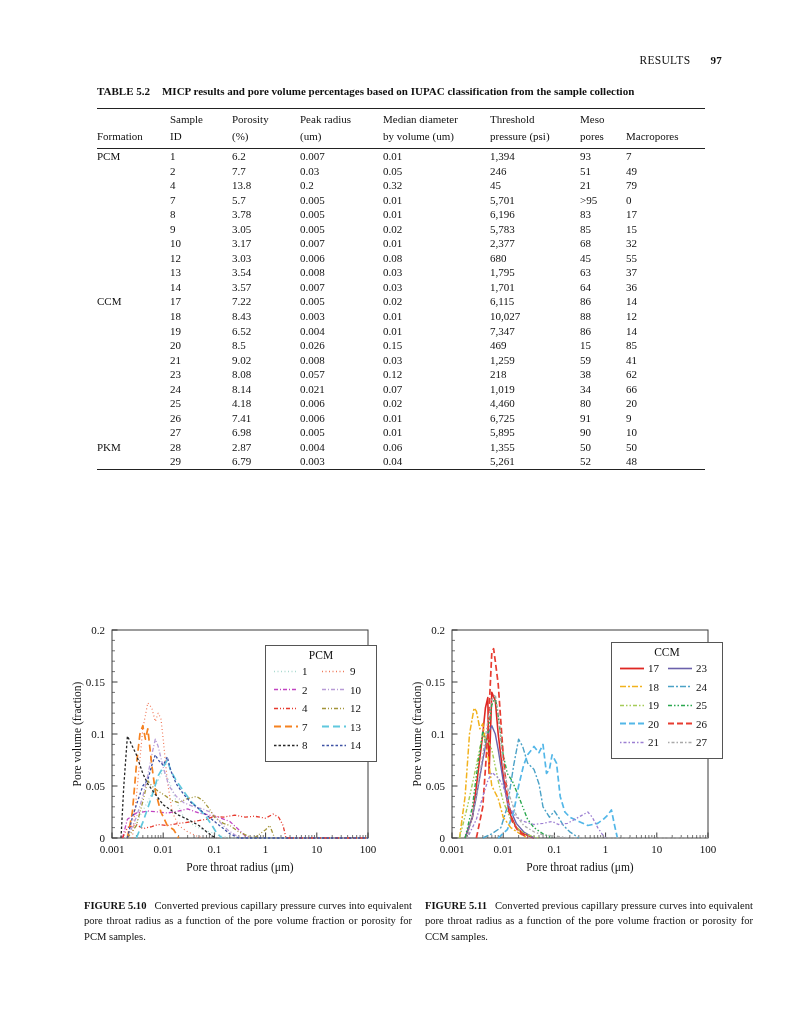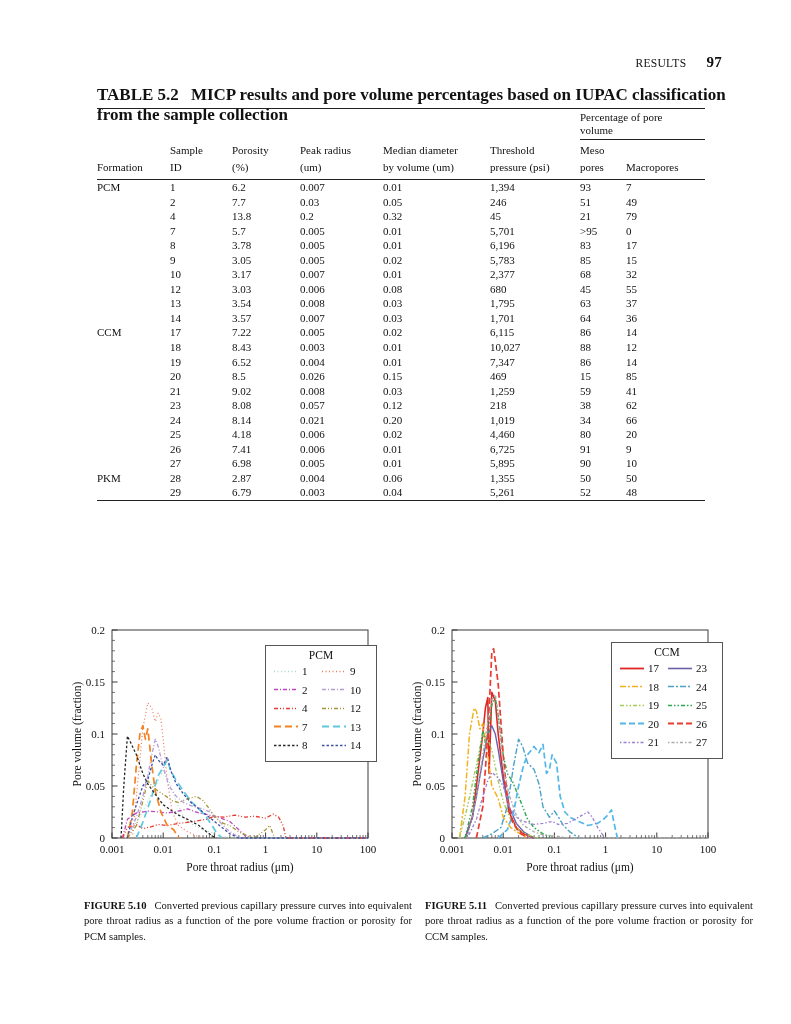--- a/index.html
+++ b/index.html
@@ -3,23 +3,23 @@
 <meta charset="utf-8">
 <style>
   html,body{margin:0;padding:0;background:#e8e8e8;}
   .page{
     position:relative; width:791px; height:1024px; background:#ffffff;
     font-family:"Liberation Serif","DejaVu Serif",serif; color:#111;
     overflow:hidden; margin:0 auto;
   }
   
   .running-head{position:absolute; top:54px; right:69px; font-size:11.5px; letter-spacing:0.3px;}
-  .running-head .pagenum{font-weight:bold; margin-left:20px; font-size:15px;}
+  .running-head .pagenum{font-weight:bold; margin-left:20px; font-size:11px;}
   
-  .table-title{position:absolute; left:97px; top:85px; width:640px; margin:0; font-size:17px; font-weight:bold;}
+  .table-title{position:absolute; left:97px; top:85px; width:640px; margin:0; font-size:11px; font-weight:bold;}
   .table-title .tlabel{margin-right:12px;}
   table.micp{
     position:absolute; left:97px; top:108px; width:608px;
     border-collapse:collapse; table-layout:fixed;
     font-size:11px;
     border-top:1.4px solid #222; border-bottom:1.4px solid #222;
   }
   table.micp td, table.micp th{padding:0; font-weight:normal; text-align:left; overflow:hidden;}
   tr.spanner-row td{height:30px; vertical-align:middle;}
   td.spanner{ text-align:center; border-bottom:1px solid #222; font-size:11px; line-height:13px; white-space:pre-line; padding-bottom:2px;}
@@ -74,25 +74,20 @@
       <col style="width:73px">
         <col style="width:62px">
         <col style="width:68px">
         <col style="width:83px">
       <col style="width:107px">
         <col style="width:90px">
         <col style="width:46px">
         <col style="width:79px">
     </colgroup>
     <thead>
-      <tr class="spanner-row">
-        <td colspan="6"></td>
-        <td colspan="2" class="spanner">Percentage of pore
-volume</td>
-      </tr>
       <tr class="colhead-row">
         <th>Formation</th>
         <th>Sample
 ID</th>
         <th>Porosity
 (%)</th>
         <th>Peak radius
 (um)</th>
         <th>Median diameter
 by volume (um)</th>
@@ -262,21 +257,21 @@
           <td class="c-med">0.12</td>
           <td class="c-thr">218</td>
           <td class="c-meso">38</td>
           <td class="c-macro">62</td>
         </tr>
         <tr>
           <td class="c-formation"></td>
           <td class="c-id">24</td>
           <td class="c-por">8.14</td>
           <td class="c-peak">0.021</td>
-          <td class="c-med">0.20</td>
+          <td class="c-med">0.07</td>
           <td class="c-thr">1,019</td>
           <td class="c-meso">34</td>
           <td class="c-macro">66</td>
         </tr>
         <tr>
           <td class="c-formation"></td>
           <td class="c-id">25</td>
           <td class="c-por">4.18</td>
           <td class="c-peak">0.006</td>
           <td class="c-med">0.02</td>

